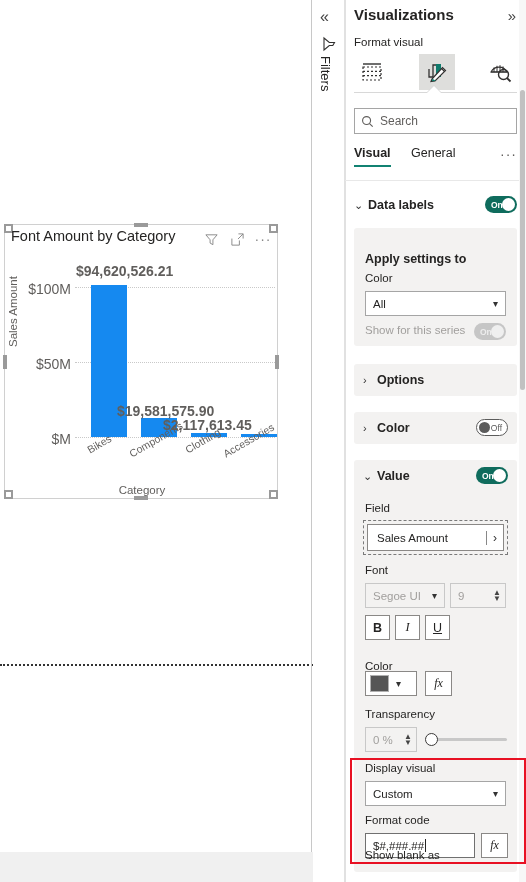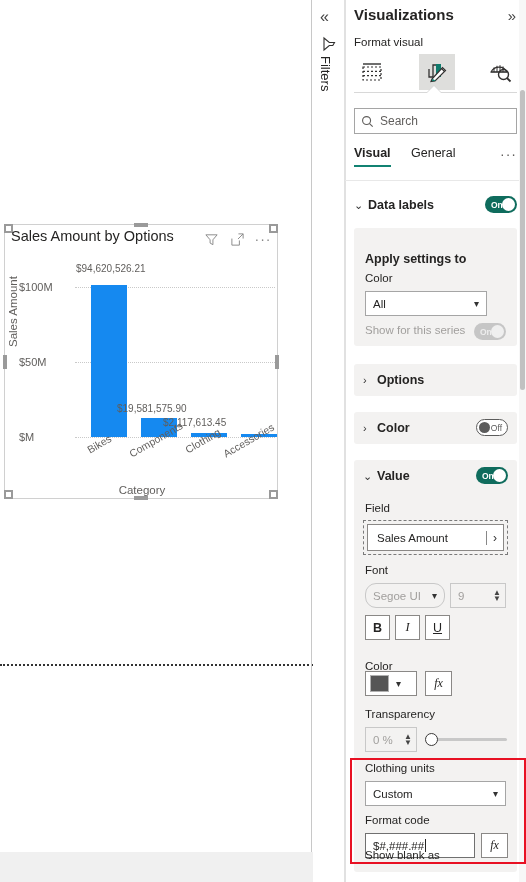--- a/index.html
+++ b/index.html
@@ -71,33 +71,33 @@
 
   
   #chart { position: absolute; left: 0; top: 28px; width: 274px; height: 247px; }
   #ylabel {
     position: absolute; left: 2px; top: 94px;
     transform: rotate(-90deg); transform-origin: left top;
     font-size: 11.5px; color: #605e5c; white-space: nowrap;
   }
   .ytick {
     position: absolute; right: 0; width: 100%;
-    font-size: 11px; color: #605e5c;
+    text-align: right; font-size: 14px; color: #605e5c;
   }
   #ytick-wrap { position: absolute; left: 14px; top: 0; width: 52px; height: 247px; }
   .gridline {
     position: absolute; left: 70px; right: 4px; height: 0;
     border-top: 1px dotted #c9c9c9;
   }
   #plot { position: absolute; left: 70px; top: 0; right: 4px; height: 160px; }
   .bar {
     position: absolute; bottom: 0;
   }
   .dlabel {
-    position: absolute; font-size: 10px; color: #605e5c; white-space: nowrap;
+    position: absolute; font-size: 14px; color: #605e5c; white-space: nowrap; font-weight: bold;
   }
   .xcat {
     position: absolute; font-size: 10.5px; color: #605e5c;
     transform: rotate(-30deg); transform-origin: left top;
     white-space: nowrap;
   }
   #xlabel {
     position: absolute; left: 0; right: 0; bottom: 4px;
     text-align: center; font-size: 11.5px; color: #605e5c;
   }
@@ -223,21 +223,21 @@
   .fld-label { position: absolute; font-size: 11.5px; color: #252423; }
 
   .dropdown {
     position: absolute; height: 25px; background: #fff;
     border: 1px solid #a5a5a5;
     display: flex; align-items: center; justify-content: space-between;
     padding: 0 7px; cursor: pointer;
   }
   .dropdown span.val { font-size: 11.5px; color: #252423; }
   .dropdown .dchev { font-size: 10px; color: #333; }
-  .dropdown.disabled { background: #f3f2f1; border-color: #c8c8c8; border-radius: 11px; }
+  .dropdown.disabled { background: #f3f2f1; border-color: #c8c8c8; }
   .dropdown.disabled span.val { color: #a19f9d; }
 
   .textbox {
     position: absolute; height: 25px; background: #fff;
     border: 1px solid #707070;
     display: flex; align-items: center; padding: 0 7px;
   }
   .textbox span { font-size: 11.5px; color: #252423; }
   .caret { display:inline-block; width:1px; height:13px; background:#252423; margin-left:1px; }
 
@@ -325,21 +325,21 @@
       <div class="handle corner h-tl"></div>
       <div class="handle corner h-tr"></div>
       <div class="handle corner h-bl"></div>
       <div class="handle corner h-br"></div>
       <div class="handle edge h-t"></div>
       <div class="handle edge h-b"></div>
       <div class="handle edge h-l"></div>
       <div class="handle edge h-r"></div>
 
       <div id="visual-header">
-        <div id="visual-title">Sales Amount by Options</div>
+        <div id="visual-title">Font Amount by Category</div>
         <div id="visual-icons">
           <div class="vi-btn">
             <svg width="15" height="15" viewBox="0 0 16 16">
               <path d="M2 3 L14 3 L9.5 8.3 L9.5 13.5 L6.5 11.8 L6.5 8.3 Z" fill="none" stroke="#888" stroke-width="1"></path>
             </svg>
           </div>
           <div class="vi-btn">
             <svg width="15" height="15" viewBox="0 0 16 16">
               <path d="M2 7 L2 14 L10 14 L10 9" fill="none" stroke="#888" stroke-width="1"></path>
               <path d="M9 2 L14 2 L14 7" fill="none" stroke="#888" stroke-width="1"></path>
@@ -458,21 +458,21 @@
       <span class="sec-label">Data labels</span>
       <span class="toggle on">
         <span class="tlabel">On</span>
         <span class="knob"></span>
       </span>
     </div>
 
     <div class="card" style="top:228px;height:118px">
       <div class="card-title" style="top:24px">Apply settings to</div>
       <div class="fld-label" style="left:11px;top:44px">Color</div>
-      <div class="dropdown" style="left:11px;top:63px;width:122px">
+      <div class="dropdown" style="left:11px;top:63px;width:141px">
         <span class="val">All</span>
         <span class="dchev">▾</span>
       </div>
       <div class="fld-label" style="left:11px;top:96px;color:#a19f9d">Show for this series</div>
       <span class="toggle dis" style="right:11px;top:95px;margin-top:0">
         <span class="tlabel">On</span>
         <span class="knob"></span>
       </span>
     </div>
 
@@ -542,21 +542,21 @@
       <div class="spinner" style="left:11px;top:267px;width:52px;background:#f3f2f1;border-color:#c8c8c8">
         <span class="sv" style="color:#a19f9d">0 %</span>
         <span class="spin-arrows">
           <span>▲</span>
           <span>▼</span>
         </span>
       </div>
       <div class="slider-track" style="left:78px;top:278px;width:75px"></div>
       <div class="slider-thumb" style="left:71px;top:273px"></div>
 
-      <div class="fld-label" style="left:11px;top:302px">Clothing units</div>
+      <div class="fld-label" style="left:11px;top:302px">Display visual</div>
       <div class="dropdown" style="left:11px;top:321px;width:141px">
         <span class="val">Custom</span>
         <span class="dchev">▾</span>
       </div>
 
       <div class="fld-label" style="left:11px;top:354px">Format code</div>
       <div class="textbox" style="left:11px;top:373px;width:110px">
         <span>$#,###.##</span>
         <span class="caret"></span>
       </div>

